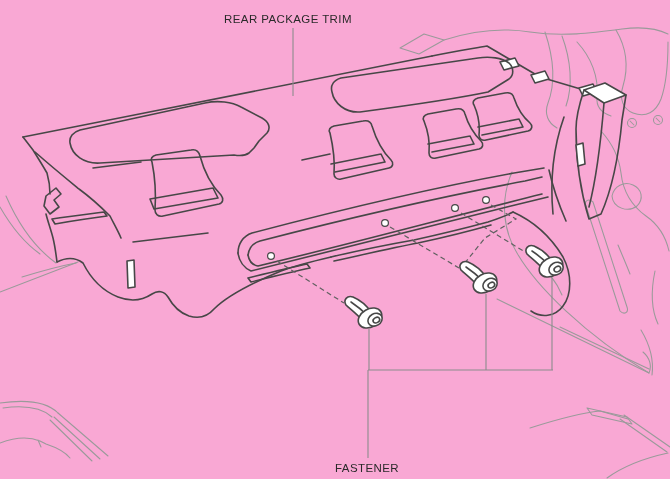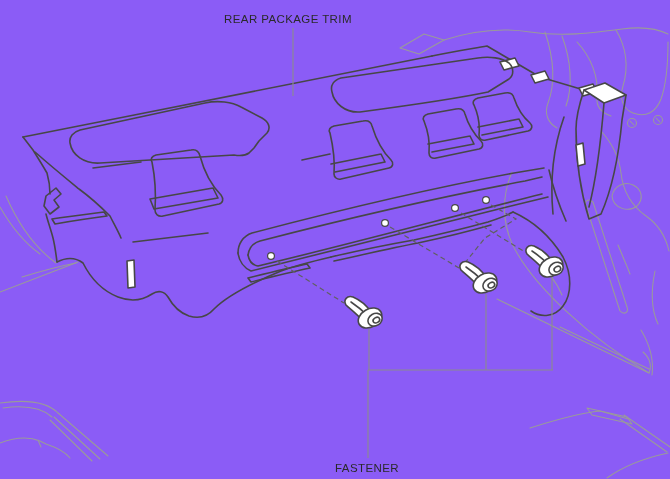--- a/index.html
+++ b/index.html
@@ -1,17 +1,17 @@
 <!DOCTYPE html>
 <html><head>
 <meta charset="utf-8">
 <style>
   html,body{margin:0;padding:0;background:#fff;}
   .stage{
-    position:relative;width:670px;height:479px;background:#8b5cf6;overflow:hidden;
+    position:relative;width:670px;height:479px;background:#f9a8d4;overflow:hidden;
     font-family:"Liberation Sans", sans-serif;
   }
   svg{display:block;width:670px;height:479px;}
   .bold{stroke:#474747;stroke-width:1.6;fill:none;stroke-linecap:round;stroke-linejoin:round;}
   .boldf{stroke:#474747;stroke-width:1.6;fill:#ffffff;stroke-linecap:round;stroke-linejoin:round;}
   .thin{stroke:#9a9a9a;stroke-width:1.05;fill:none;stroke-linecap:round;stroke-linejoin:round;}
   .dash{stroke:#606060;stroke-width:1.2;fill:none;stroke-dasharray:5 3.4;stroke-linecap:butt;}
   .leader{stroke:#8c8c8c;stroke-width:1.1;fill:none;stroke-linecap:butt;}
   .hole{stroke:#474747;stroke-width:1.2;fill:#ffffff;}
   .lbl{fill:#2a2a2a;font-size:11.5px;letter-spacing:0.4px;}

